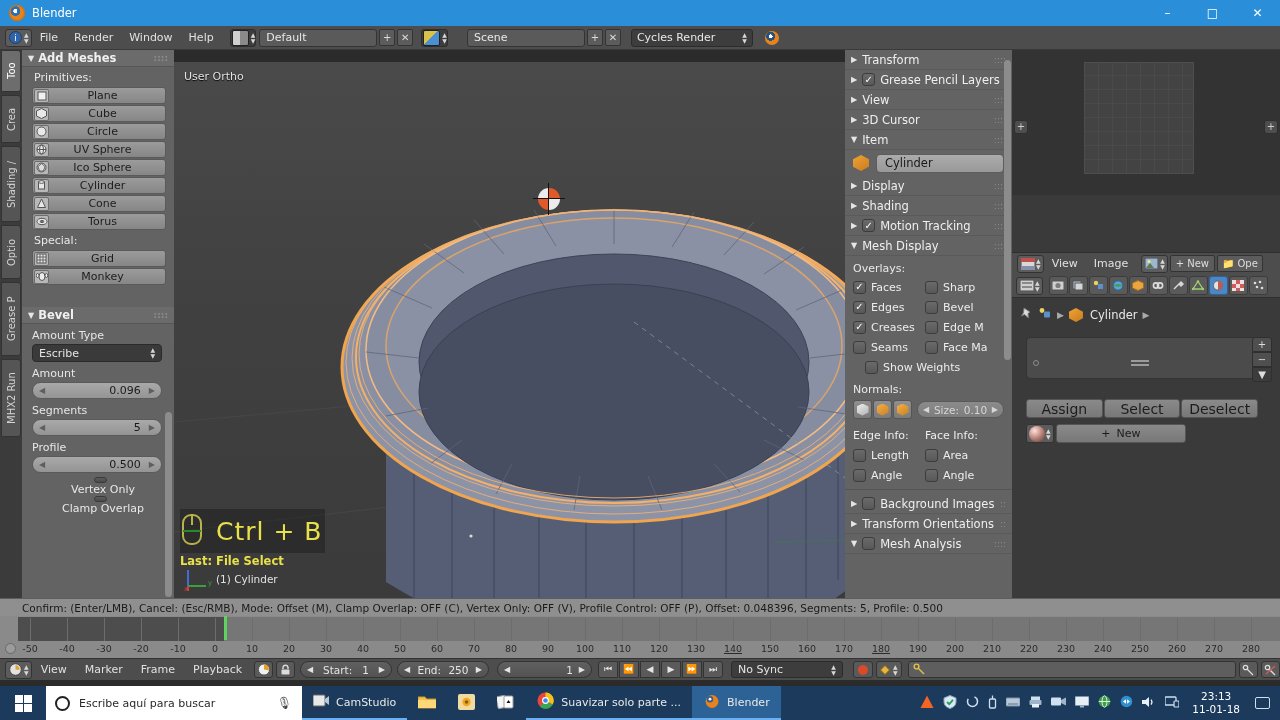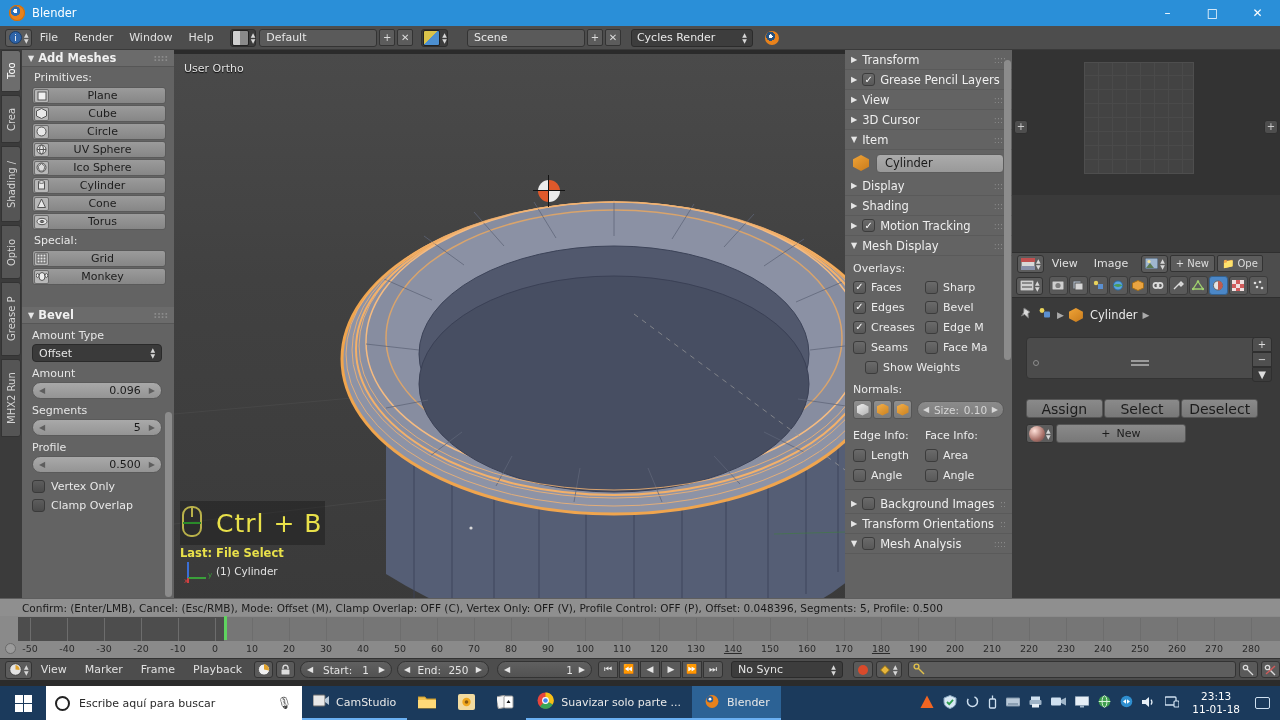--- a/index.html
+++ b/index.html
@@ -135,37 +135,37 @@
     height:17px; margin:0 12px 0 10px;
     background: linear-gradient(180deg,#a9a9a9,#949494);
     border:1px solid #5a5a5a; border-radius:9px;
     display:flex; align-items:center; justify-content:space-between;
     padding:0 6px; font-size:11px; color:#1a1a1a;
   }
   .numfield .arw { color:#5e5e5e; font-size:8px; }
   .numfield .nval { flex:1; text-align:right; padding-right:8px; }
   .cbrow {
     display:flex; align-items:center; height:19px; padding-left:10px;
-    font-size:11px; color:#e8e8e8;
+    font-size:11px; color:#e8e8e8;flex-direction:column;
   }
   .cbox {
     width:13px;height:13px;margin-right:6px;border-radius:3px;
     background: linear-gradient(180deg,#5d5d5d,#4b4b4b);
     border:1px solid #3a3a3a;
     display:flex;align-items:center;justify-content:center;
     color:#fff;font-size:10px;line-height:1;
   }
   .vscroll {
     position:absolute; right:2px; top:14px; width:7px; height:250px;
     background:#8c8c8c; border-radius:4px;
   }
 
   
   .viewport {
-    position:absolute; left:174px; top:4px; width:671px; height:562px;
+    position:absolute; left:174px; top:12px; width:671px; height:562px;
     background:#be185d; overflow:hidden;
   }
   .vp-gradient {
     position:absolute; inset:0;
     background: linear-gradient(180deg,#4a4a4a 0%, #414141 40%, #3a3a3a 100%);
   }
   .vp-label {
     position:absolute; left:10px; top:8px;
     font-size:11px; color:#e2e2e2; text-shadow: 0 1px 1px #000;
   }
@@ -606,21 +606,21 @@
       <span class="mlab">Monkey</span>
     </div>
 
     <div class="panel-head" style="margin-top:22px;">
       <span class="tri">▼</span>
       <span>Bevel</span>
       <span class="grip">::::</span>
     </div>
     <div class="fieldlabel">Amount Type</div>
     <div class="dropdown">
-      <span>Offset</span>
+      <span>Escribe</span>
       <span class="spin" style="margin-left:auto">
             <span>▲</span>
             <span>▼</span>
           </span>
     </div>
     <div class="fieldlabel">Amount</div>
     <div class="numfield">
       <span class="arw">◀</span>
       <span class="nval">0.096</span>
       <span class="arw">▶</span>

